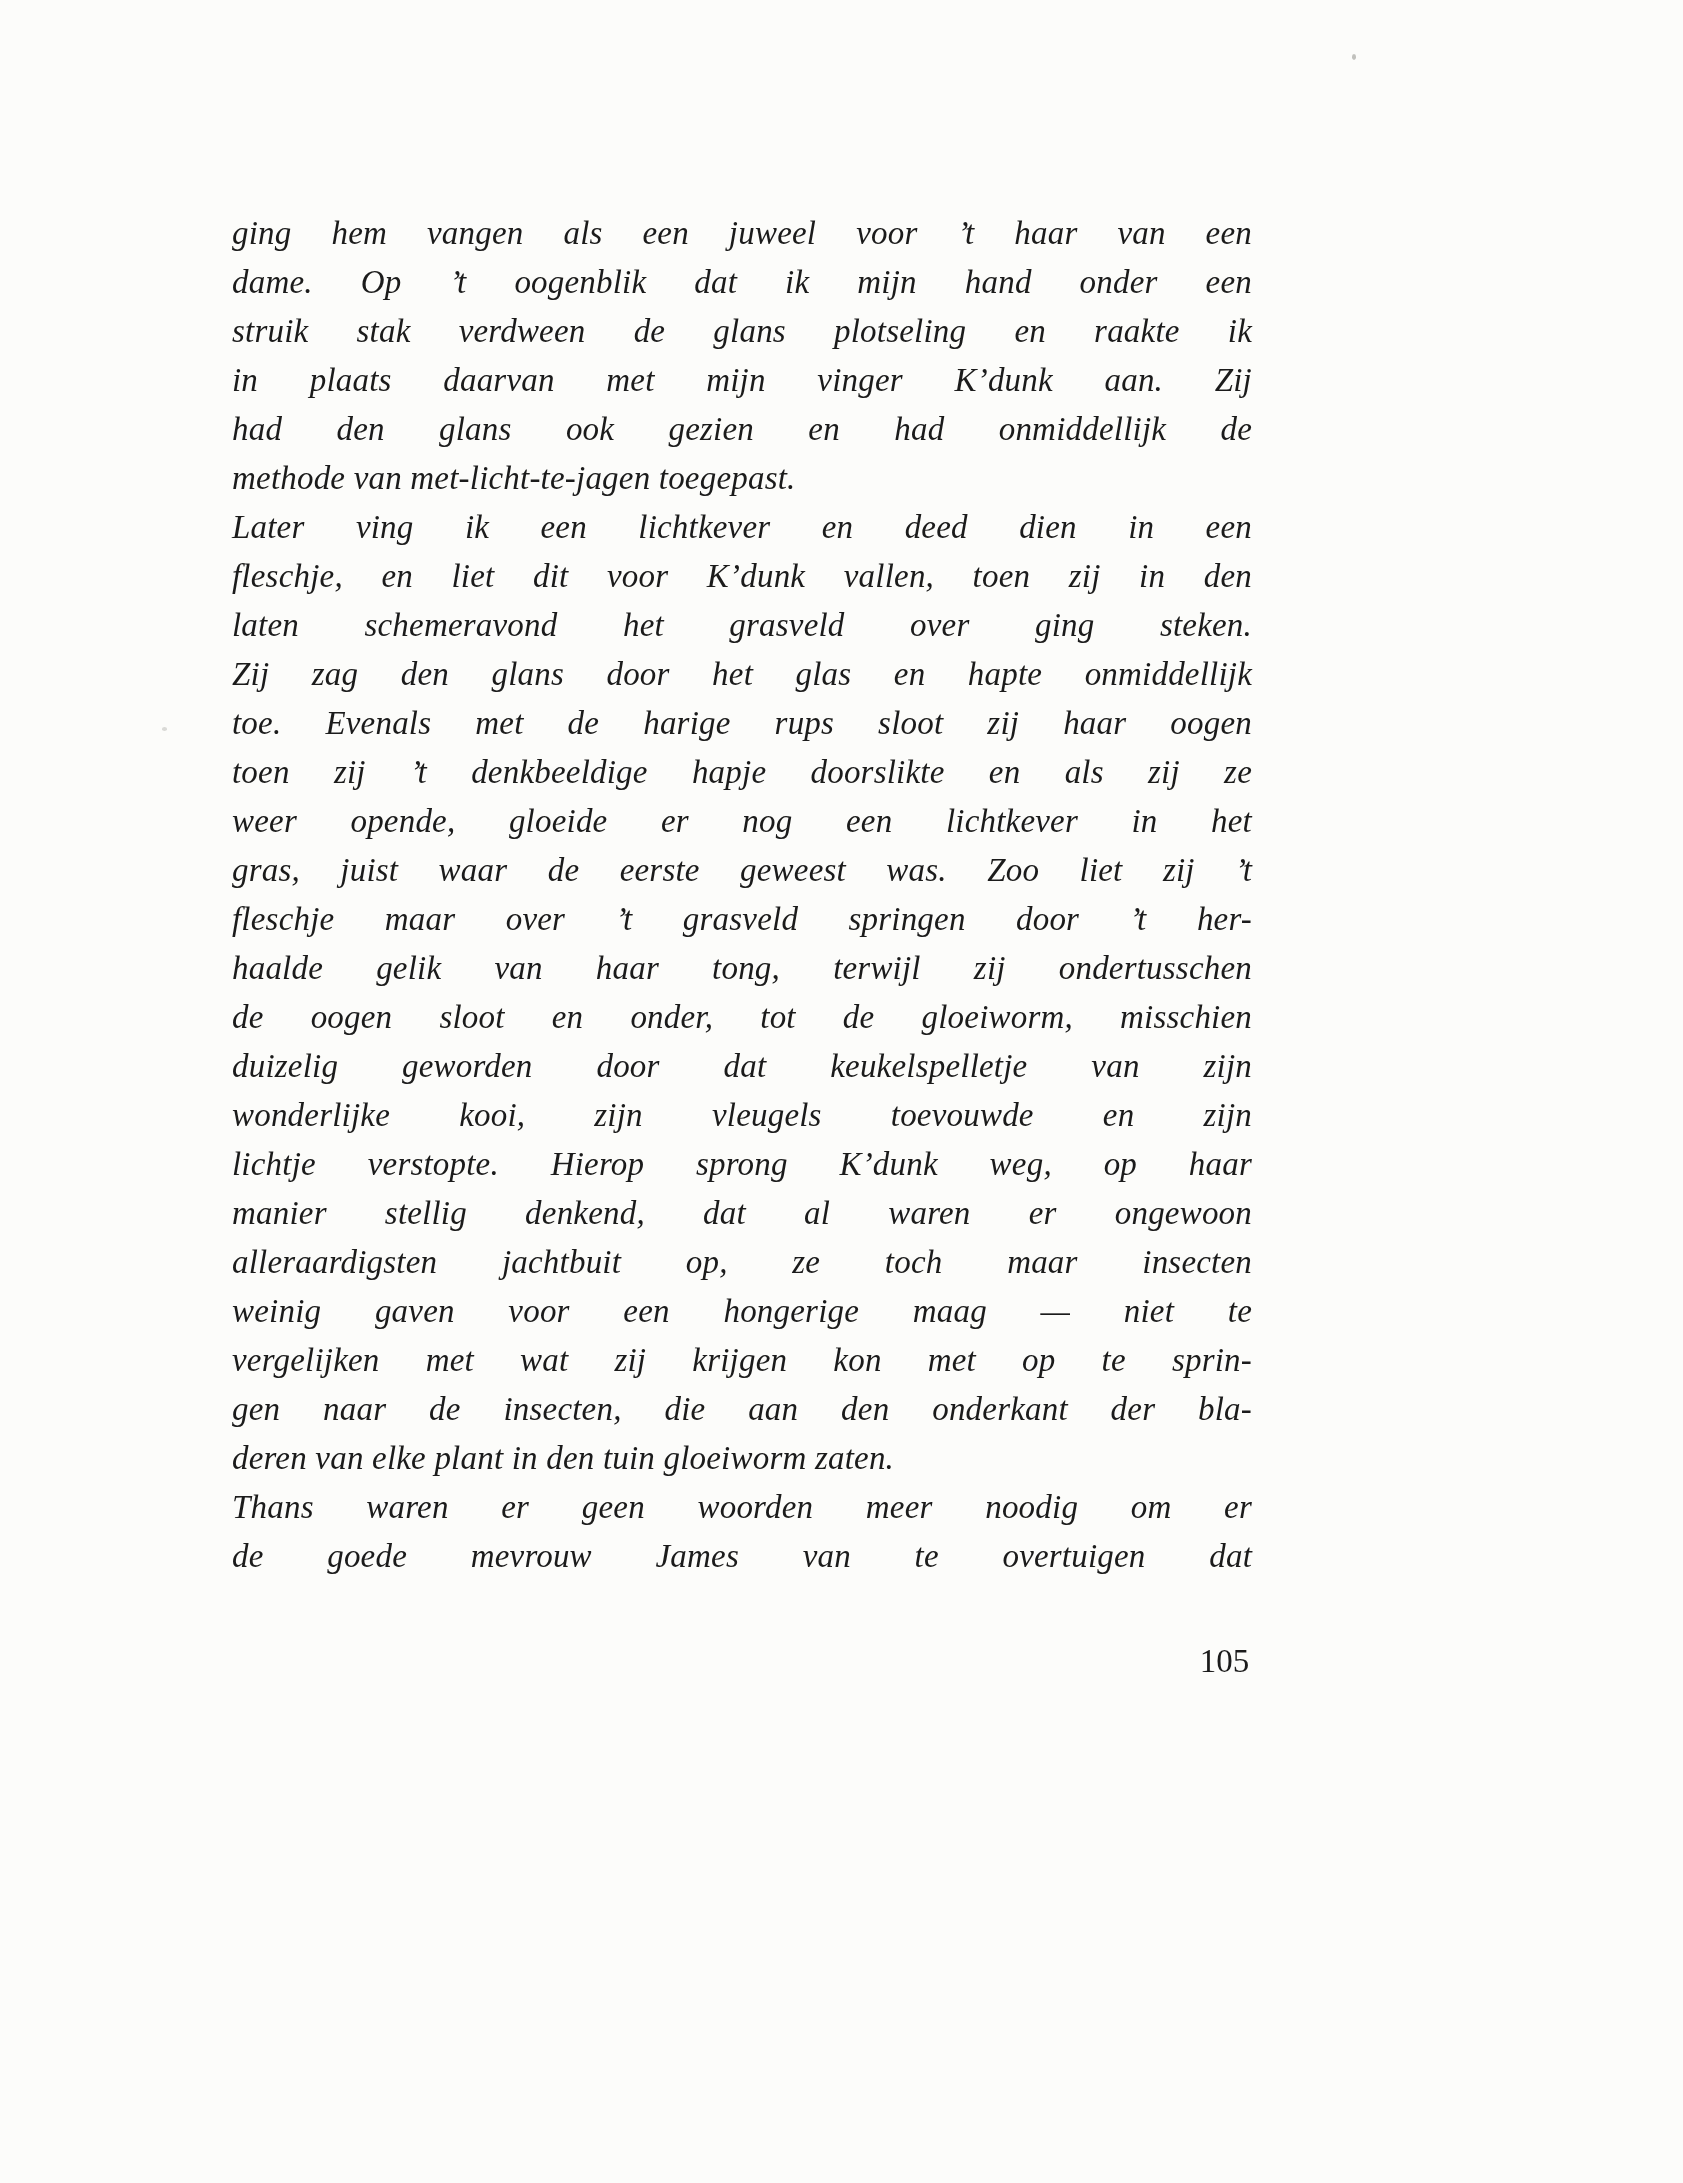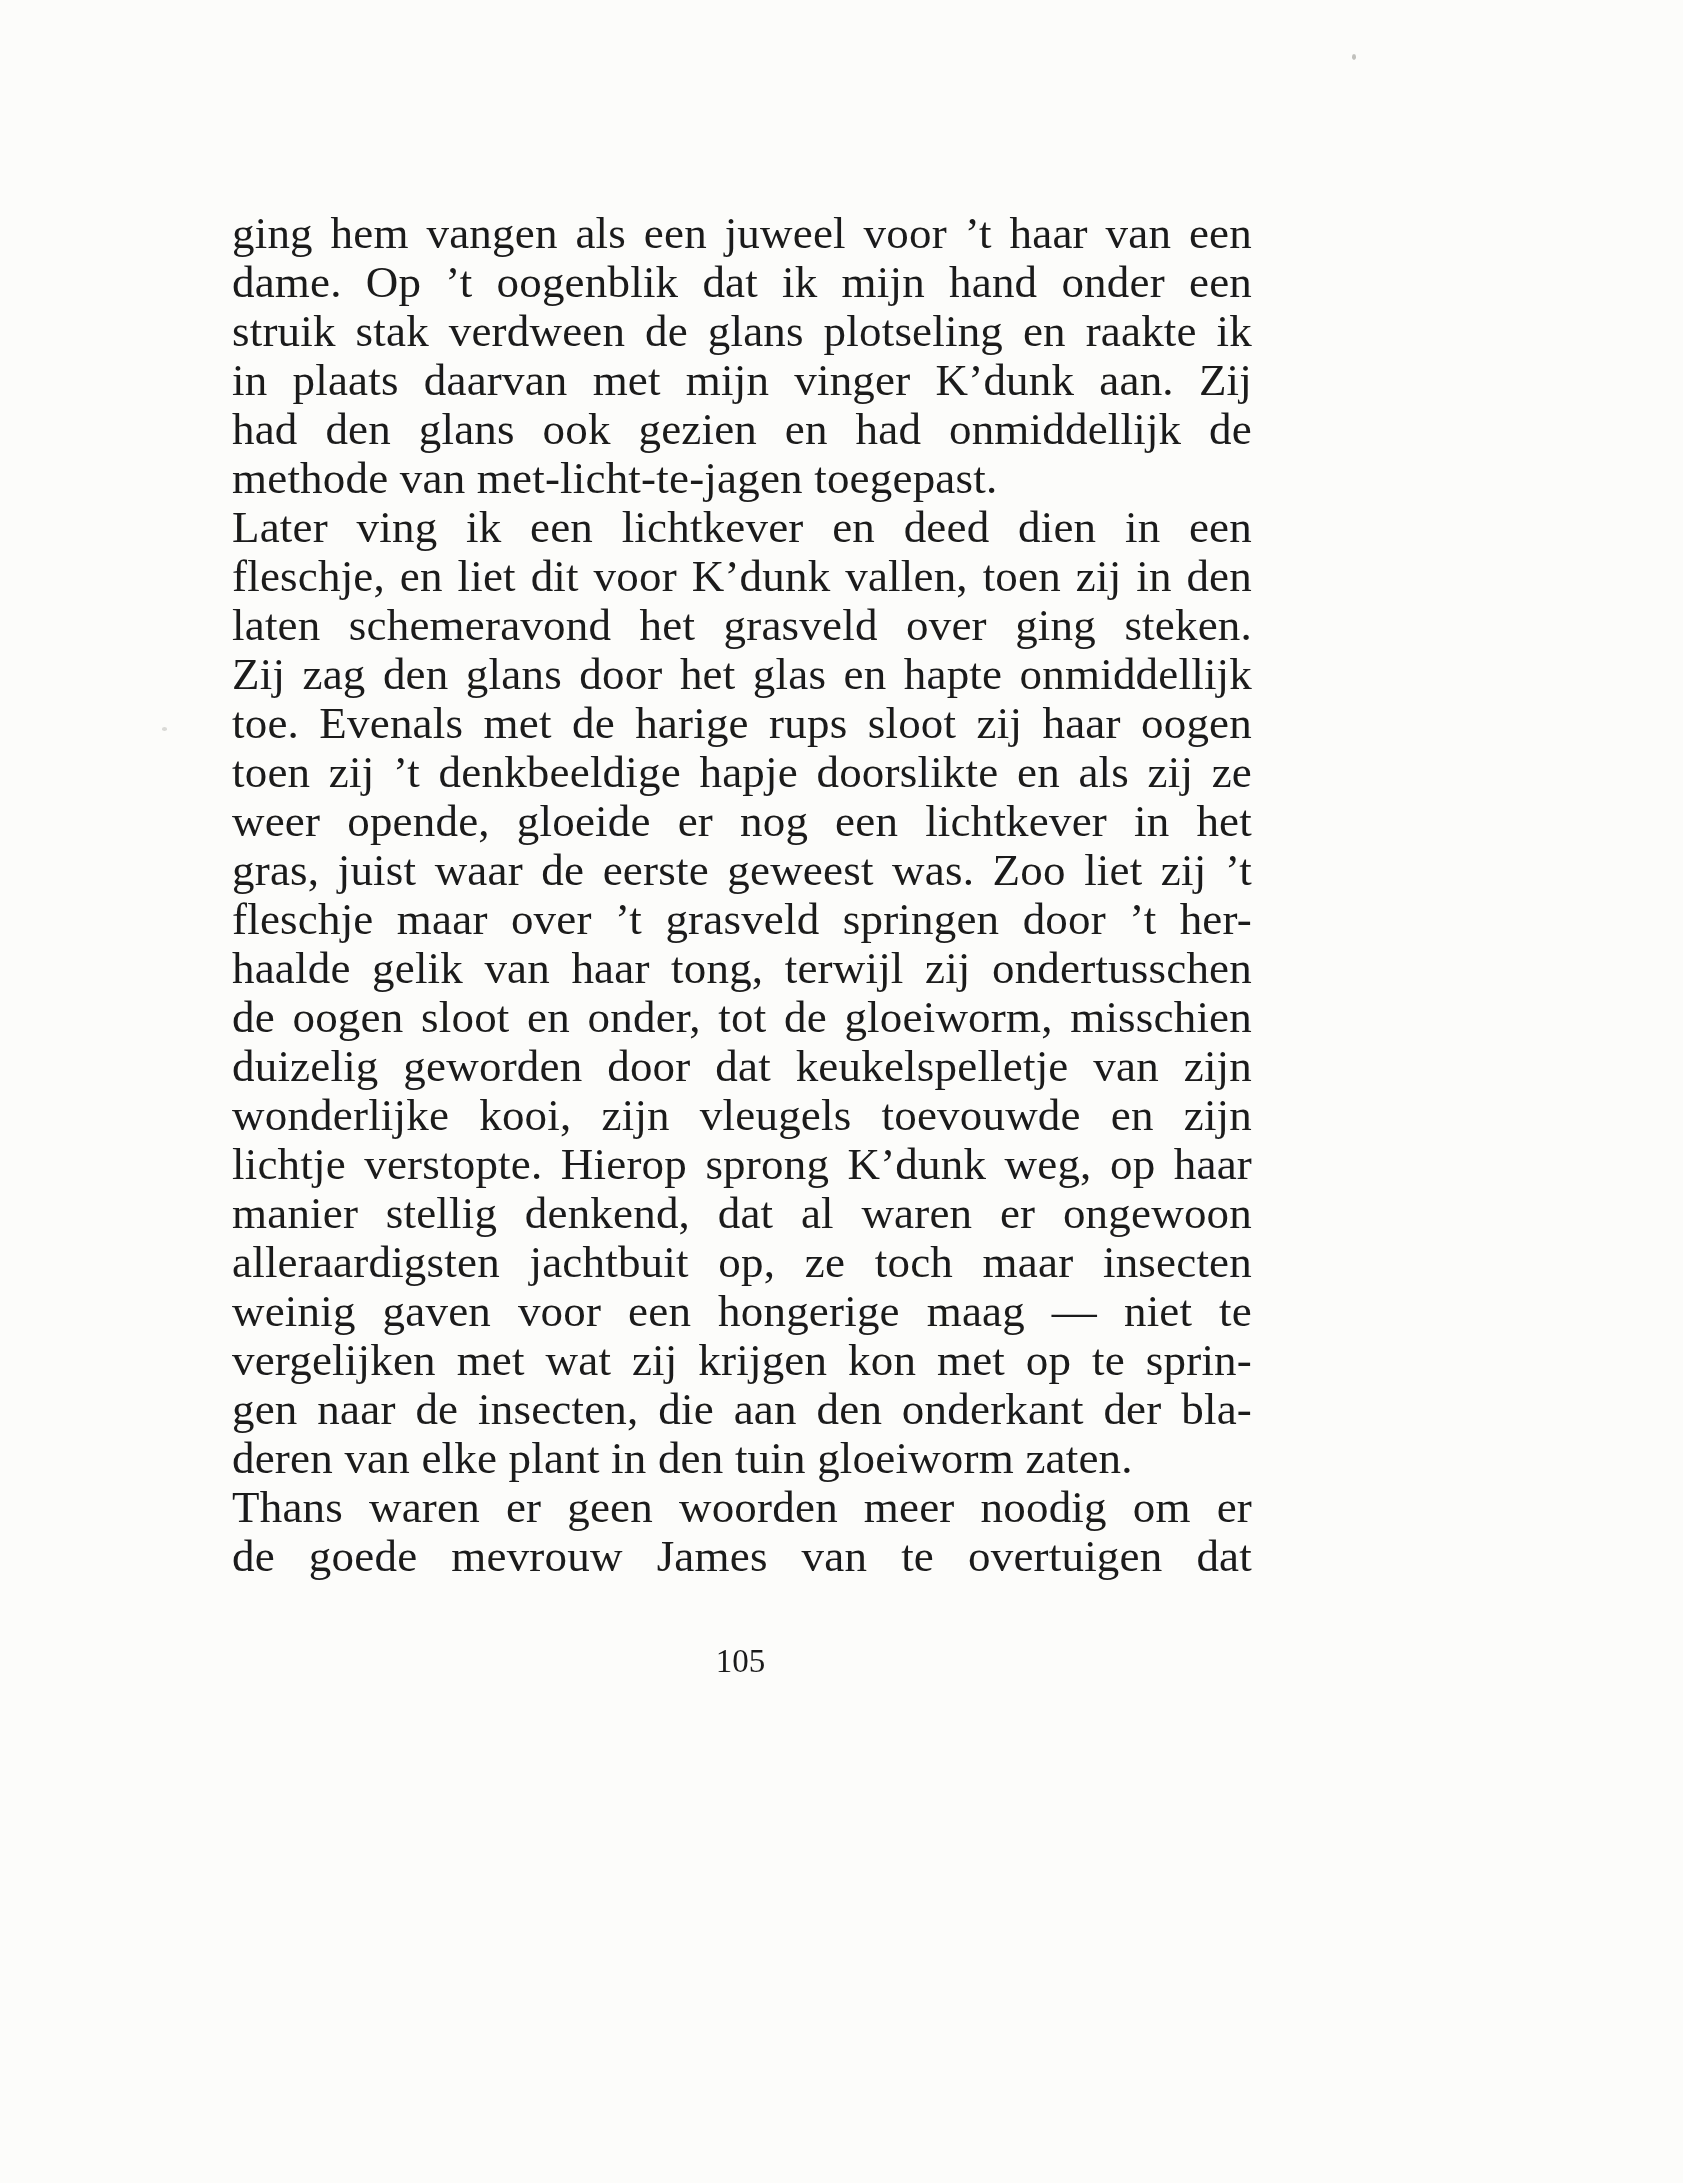--- a/index.html
+++ b/index.html
@@ -19,39 +19,40 @@
   .text-block {
     position: absolute;
     left: 232px;
     top: 209px;
     width: 1020px;
   }
 
   .paragraph { }
 
   .line {
-    font-size: 45px;
+    font-size: 33px;
     line-height: 49px;
     letter-spacing: 0.2px;
     text-align: justify;
     text-align-last: justify;
     -moz-text-align-last: justify;
     white-space: normal;
+    font-style: italic;
   }
 
   .line.para-end {
     text-align-last: left;
     -moz-text-align-last: left;
   }
 
   .page-number {
     margin-top: 56px;
     font-size: 33px;
     line-height: 49px;
-    text-align: center;
+    text-align: right;
     padding-right: 2.8px;
   }
 
   .speck {
     position: absolute;
     background: #9a9a94;
     border-radius: 50%;
     opacity: 0.6;
   }
   .speck-1 { left: 1352px; top: 54px; width: 4.2px; height: 5.6px; }

